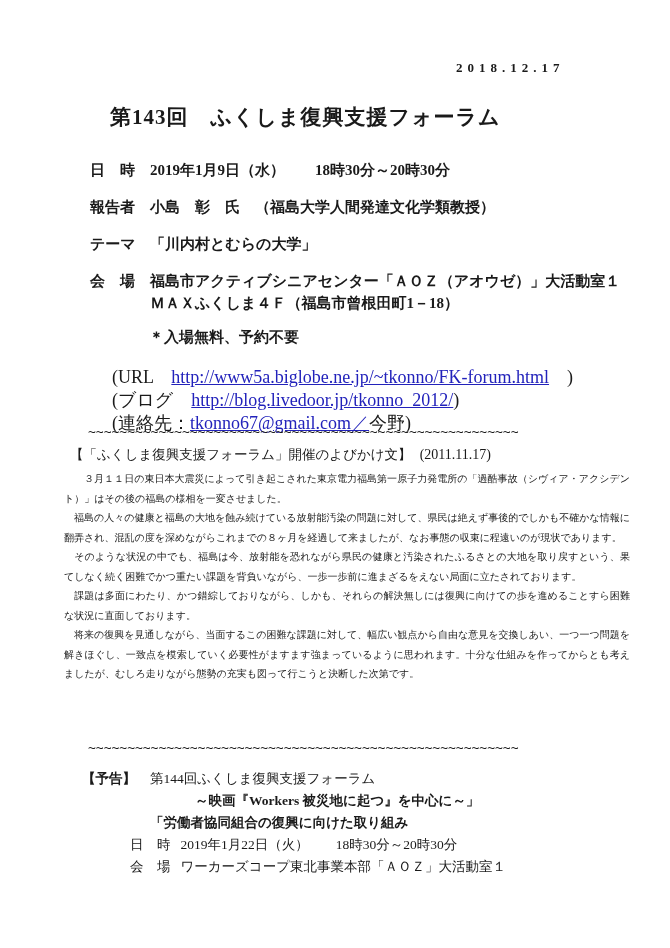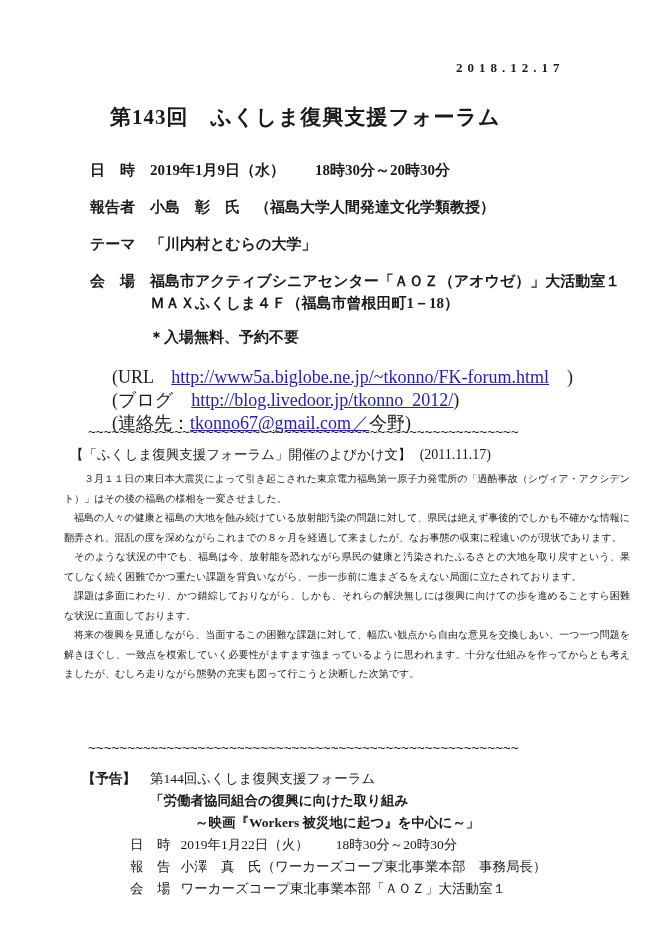--- a/index.html
+++ b/index.html
@@ -196,29 +196,25 @@
     <p class="appeal-paragraph">　課題は多面にわたり、かつ錯綜しておりながら、しかも、それらの解決無しには復興に向けての歩を進めることすら困難な状況に直面しております。</p>
     <p class="appeal-paragraph">　将来の復興を見通しながら、当面するこの困難な課題に対して、幅広い観点から自由な意見を交換しあい、一つ一つ問題を解きほぐし、一致点を模索していく必要性がますます強まっているように思われます。十分な仕組みを作ってからとも考えましたが、むしろ走りながら態勢の充実も図って行こうと決断した次第です。</p>
   </div>
 
   <div class="wavy wavy-2">~~~~~~~~~~~~~~~~~~~~~~~~~~~~~~~~~~~~~~~~~~~~~~~~~~~~~~~</div>
 
   <div class="preview-block">
     <div class="preview-row">
       <span class="preview-label">【予告】</span><span class="preview-title">第144回ふくしま復興支援フォーラム</span>
     </div>
+    <div class="preview-row preview-theme2">～映画『Workers 被災地に起つ』を中心に～」</div>
     <div class="preview-row preview-theme1">「労働者協同組合の復興に向けた取り組み</div>
-    <div class="preview-row preview-theme2">～映画『Workers 被災地に起つ』を中心に～」</div>
     <div class="preview-row preview-detail">
       <span class="preview-detail-label">日　時</span>
       <span>2019年1月22日（火）　　18時30分～20時30分</span>
     </div>
     <div class="preview-row preview-detail">
-      <span class="preview-detail-label">報　告</span>
-      <span>小澤　真　氏（ワーカーズコープ東北事業本部　事務局長）</span>
-    </div>
-    <div class="preview-row preview-detail">
       <span class="preview-detail-label">会　場</span>
       <span>ワーカーズコープ東北事業本部「ＡＯＺ」大活動室１</span>
     </div>
   </div>
 
 </div>
 
 </body></html>

